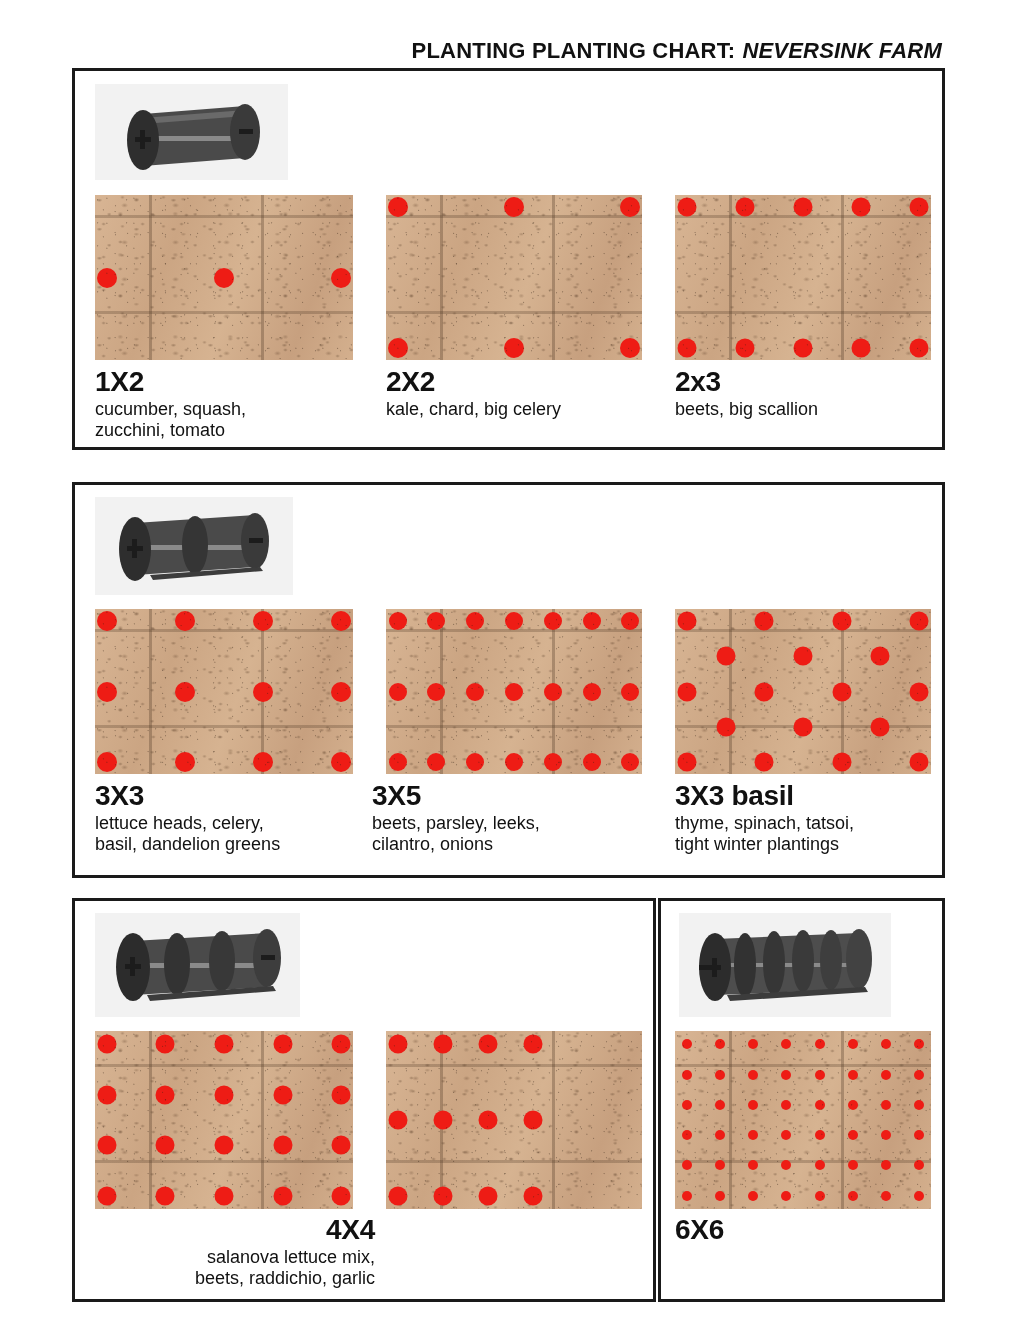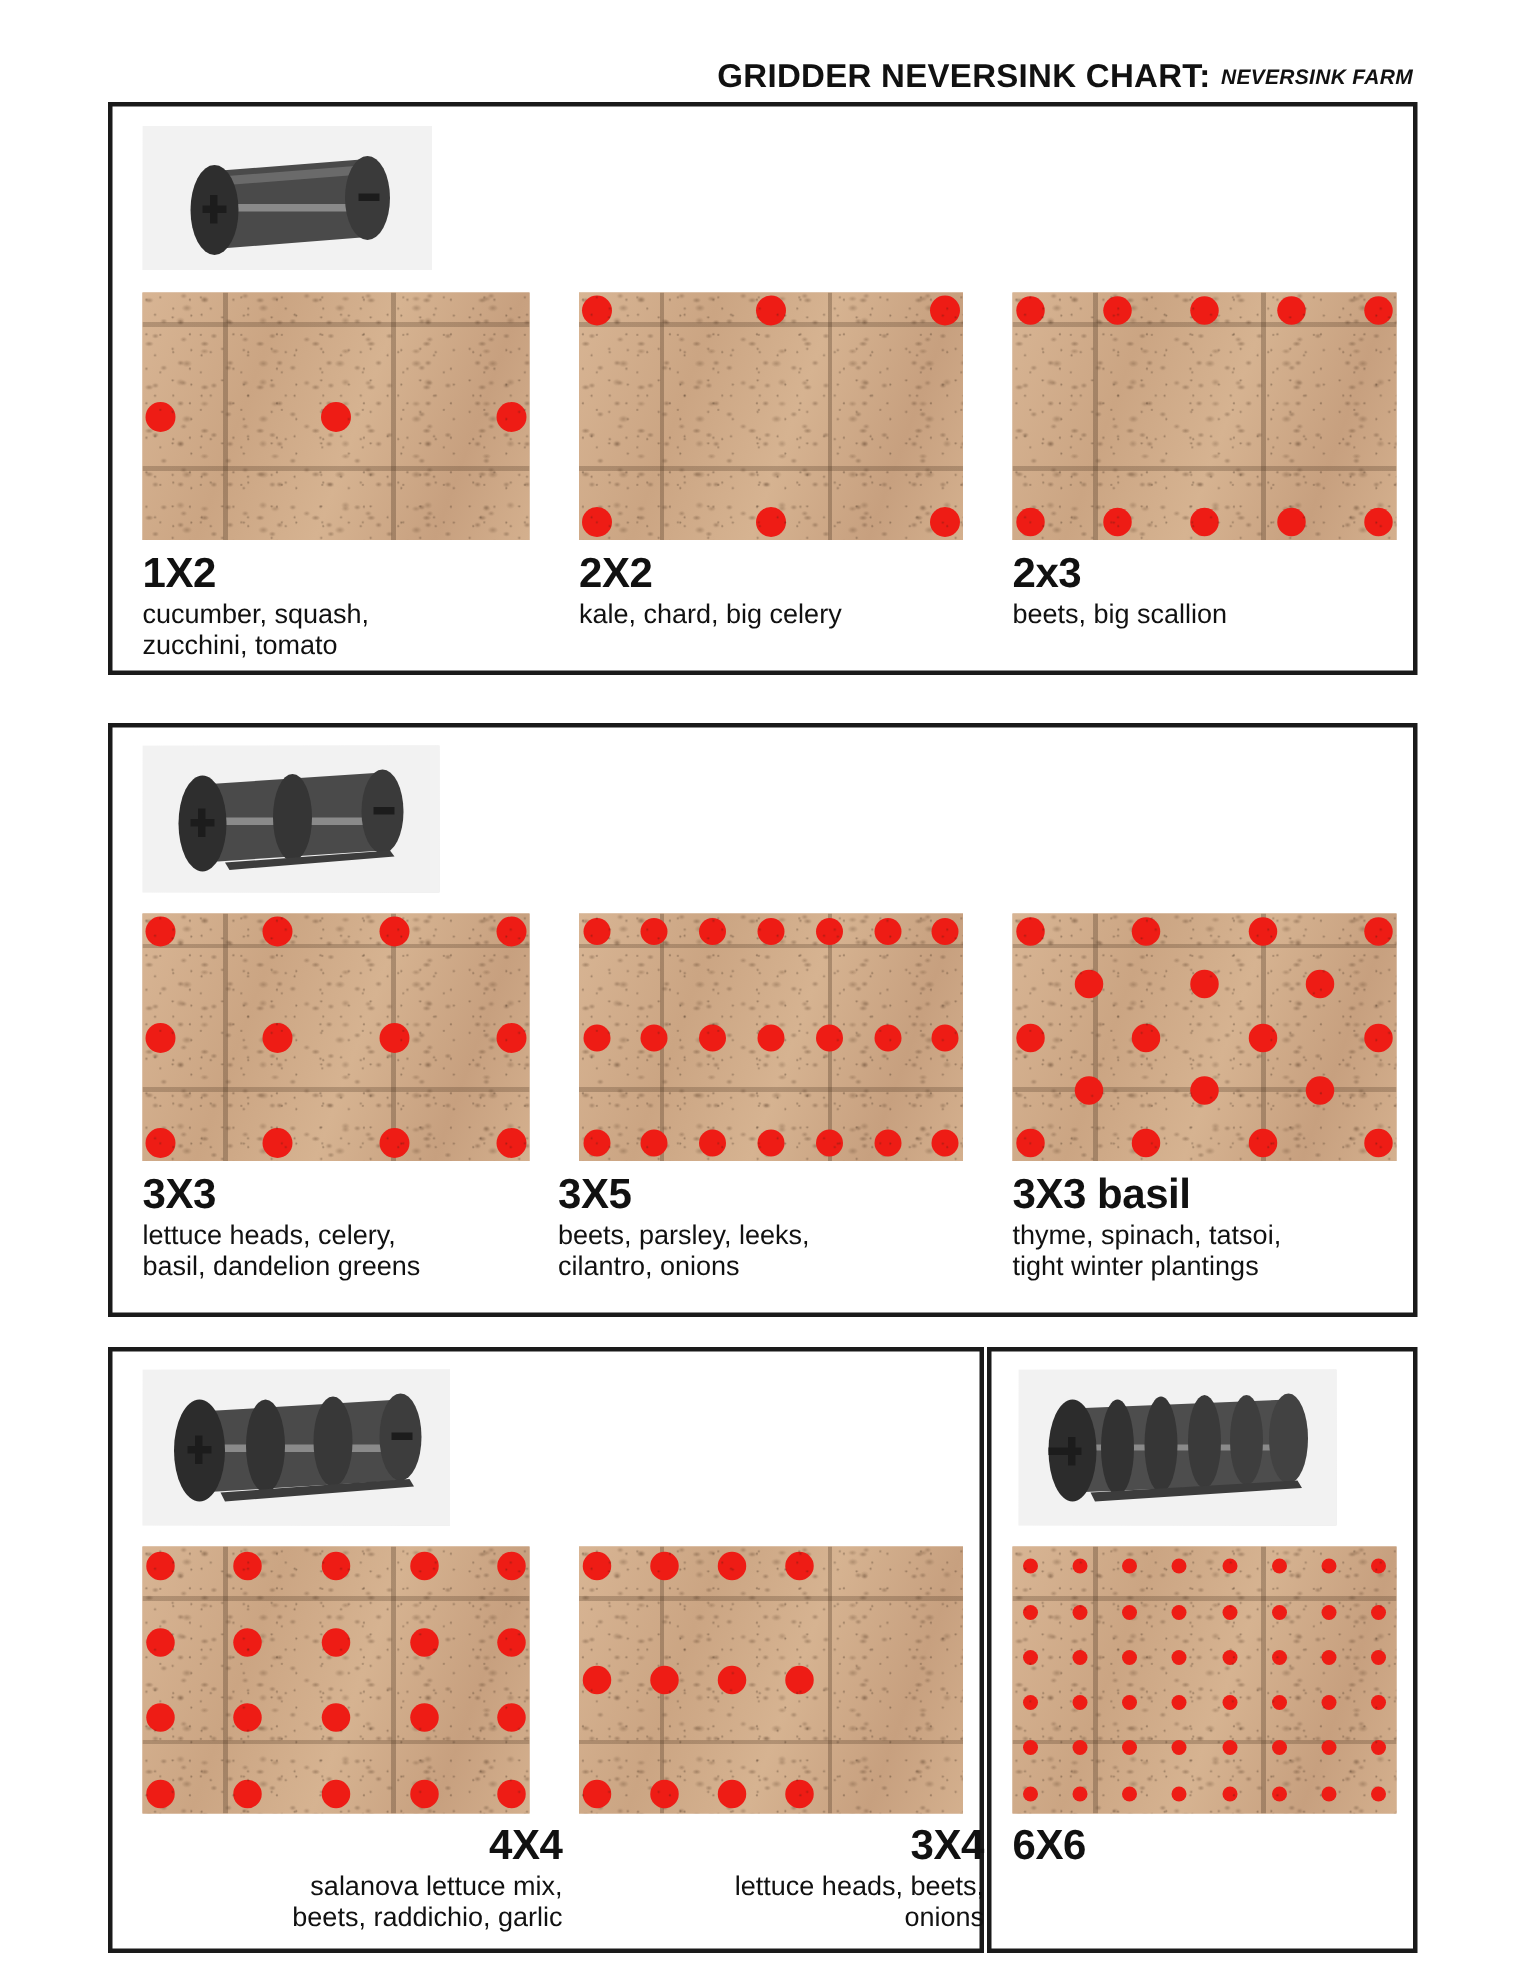--- a/index.html
+++ b/index.html
@@ -27,21 +27,21 @@
     padding-right: 82px;
     white-space: nowrap;
   }
   .title-main {
     font-size: 22px;
     font-weight: bold;
     letter-spacing: 0.2px;
     color: #111;
   }
   .title-farm {
-    font-size: 14px;
+    font-size: 22px;
     font-weight: bold;
     font-style: italic;
     letter-spacing: 0.2px;
     color: #111;
     margin-left: 7px;
   }
 
   
   .panel {
     position: absolute;
@@ -133,21 +133,21 @@
     line-height: 1.16;
     color: #111;
     margin-top: 3px;
     white-space: pre-line;
   }
 </style>
 </head>
 <body>
 
 <div class="title-bar">
-  <span class="title-main">GRIDDER NEVERSINK CHART:</span>
+  <span class="title-main">PLANTING PLANTING CHART:</span>
   <span class="title-farm">NEVERSINK FARM</span>
 </div>
 
 <div class="panel" id="panel-1">
   <div class="tool-photo" style="left:20px; top:13px; width:193px; height:96px;">
     <svg class="tool-svg" viewBox="0 0 193 96" preserveAspectRatio="none">
       <rect x="0" y="0" width="193" height="96" fill="#f2f2f2"></rect>
       <polygon points="48,30 150,22 150,74 48,82" fill="#4a4a4a"></polygon>
       <polygon points="48,34 150,26 150,32 48,40" fill="#6a6a6a"></polygon>
       <rect x="48" y="52" width="102" height="5" fill="#8a8a8a"></rect>
@@ -345,25 +345,20 @@
       <div class="dot" style="left: 146.94px; top: 13.35px; width: 19px; height: 19px; background: rgb(238, 28, 21);"></div>
       <div class="dot" style="left: 11.78px; top: 89px; width: 19px; height: 19px; background: rgb(238, 28, 21);"></div>
       <div class="dot" style="left: 56.8333px; top: 89px; width: 19px; height: 19px; background: rgb(238, 28, 21);"></div>
       <div class="dot" style="left: 101.887px; top: 89px; width: 19px; height: 19px; background: rgb(238, 28, 21);"></div>
       <div class="dot" style="left: 146.94px; top: 89px; width: 19px; height: 19px; background: rgb(238, 28, 21);"></div>
       <div class="dot" style="left: 11.78px; top: 164.65px; width: 19px; height: 19px; background: rgb(238, 28, 21);"></div>
       <div class="dot" style="left: 56.8333px; top: 164.65px; width: 19px; height: 19px; background: rgb(238, 28, 21);"></div>
       <div class="dot" style="left: 101.887px; top: 164.65px; width: 19px; height: 19px; background: rgb(238, 28, 21);"></div>
       <div class="dot" style="left: 146.94px; top: 164.65px; width: 19px; height: 19px; background: rgb(238, 28, 21);"></div>
     </div>
-  <div class="caption" style="left:311px; top:314px; width:270px;">
-    <div class="cap-code">3X4</div>
-    <div class="cap-desc">lettuce heads, beets,
-onions</div>
-  </div>
 </div>
 
 <div class="panel" id="panel-4">
   <div class="tool-photo" style="left:18px; top:12px; width:212px; height:104px;">
     <svg class="tool-svg" viewBox="0 0 212 104" preserveAspectRatio="none">
       <rect x="0" y="0" width="212" height="104" fill="#f2f2f2"></rect>
       <polygon points="36,26 180,20 180,76 36,82" fill="#4d4d4d"></polygon>
       <rect x="36" y="50" width="144" height="4" fill="#8a8a8a"></rect>
       <ellipse cx="36" cy="54" rx="16" ry="34" fill="#2c2c2c"></ellipse>
       <ellipse cx="66" cy="52" rx="11" ry="32" fill="#323232"></ellipse>

